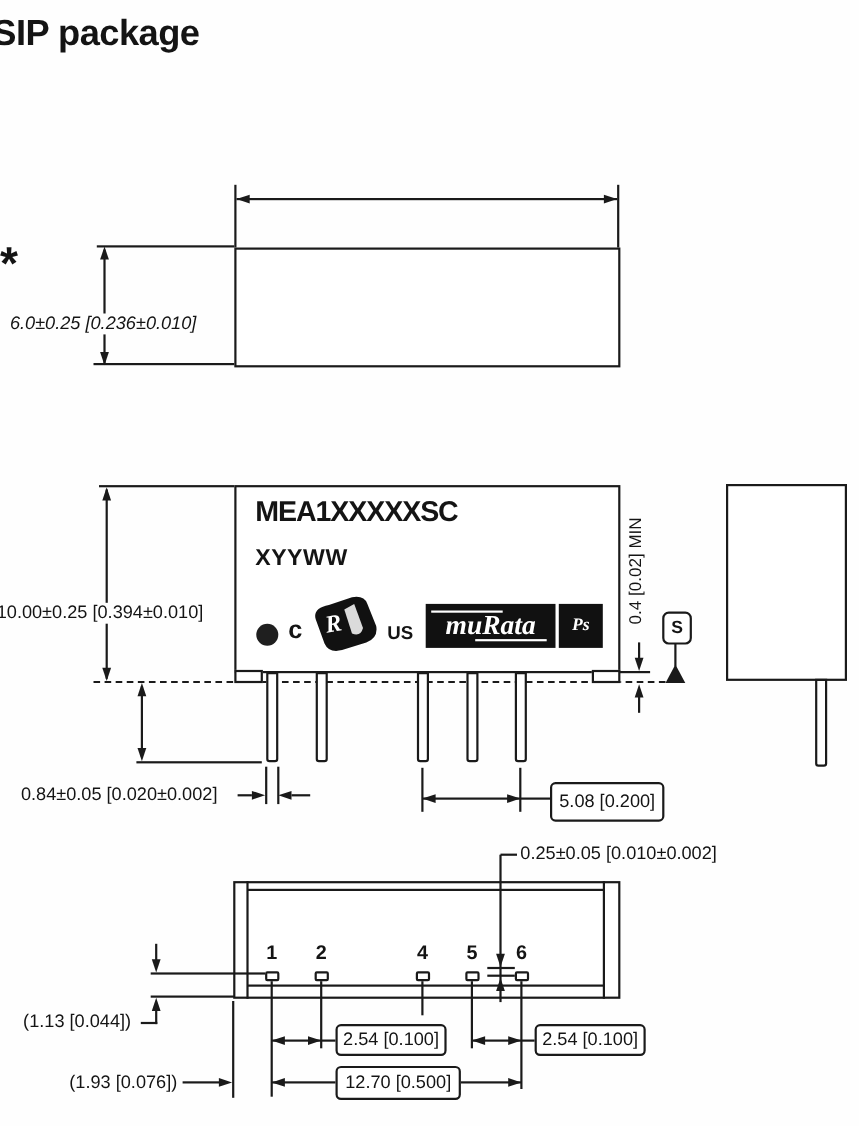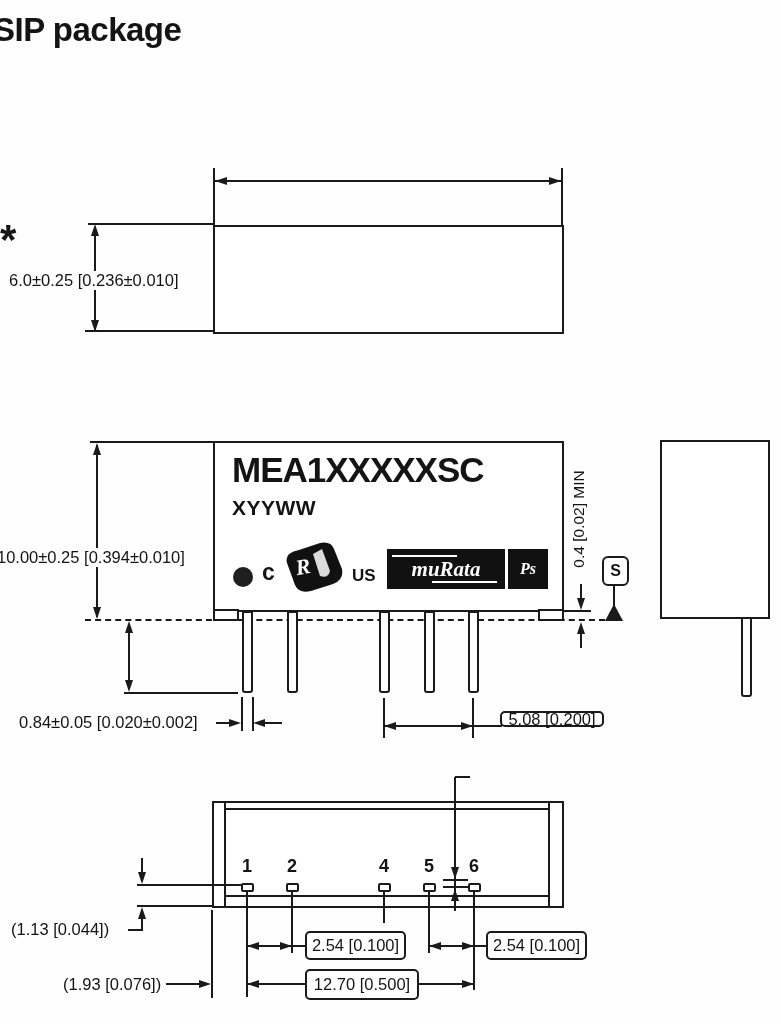--- a/index.html
+++ b/index.html
@@ -16,30 +16,30 @@
   .ar.r{border-top:4px solid transparent;border-bottom:4px solid transparent;border-left:12px solid #1a1a1a;}
   .ar.l{border-top:4px solid transparent;border-bottom:4px solid transparent;border-right:12px solid #1a1a1a;}
   .ar.u{border-left:4px solid transparent;border-right:4px solid transparent;border-bottom:12px solid #1a1a1a;}
   .ar.d{border-left:4px solid transparent;border-right:4px solid transparent;border-top:12px solid #1a1a1a;}
   .pin{position:absolute;width:11px;height:82px;background:#fff;border:2px solid #1a1a1a;
        border-radius:0 0 3px 3px;box-sizing:border-box;}
   .pad{position:absolute;width:13px;height:9px;background:#fff;border:2px solid #1a1a1a;border-radius:2px;box-sizing:border-box;}
   .pnum{position:absolute;width:20px;text-align:center;font-size:18px;font-weight:700;}
   #title{position:absolute;left:-7px;top:11px;font-size:33px;font-weight:700;letter-spacing:-.5px;}
   #ast{position:absolute;left:0;top:219px;font-size:42px;font-weight:700;line-height:1;}
-  #pn{position:absolute;left:232px;top:450px;font-size:35px;font-weight:800;letter-spacing:-1px;}
+  #pn{position:absolute;left:232px;top:450px;font-size:26px;font-weight:800;letter-spacing:-1px;}
   #dc{position:absolute;left:232px;top:496px;font-size:21px;font-weight:700;letter-spacing:.5px;}
   #dot{position:absolute;left:233px;top:567px;width:20px;height:20px;border-radius:50%;background:#1f1f1f;}
   #certc{position:absolute;left:262px;top:559px;font-size:23px;font-weight:800;}
   #certus{position:absolute;left:352px;top:566px;font-size:17px;font-weight:800;}
   #ulmark{position:absolute;left:284px;top:541px;width:61px;height:52px;}
   #brand{position:absolute;left:387px;top:549px;width:161px;height:40px;display:flex;gap:3px;}
   .bseg{background:#111;color:#fff;display:flex;align-items:center;justify-content:center;
         font-family:"Liberation Serif",serif;font-style:italic;font-weight:700;position:relative;}
-  .bseg.l{flex:1;font-size:21px;}
+  .bseg.l{flex:1;font-size:25px;}
   .bseg.r{width:40px;font-size:16px;}
   .bseg.l::before{content:"";position:absolute;left:5px;top:6px;width:55%;height:2px;background:#fff;}
   .bseg.l::after{content:"";position:absolute;right:8px;bottom:6px;width:55%;height:2px;background:#fff;}
   #sbox{position:absolute;left:602px;top:556px;width:27px;height:30px;border:2px solid #1a1a1a;border-radius:6px;
         box-sizing:border-box;display:flex;align-items:center;justify-content:center;font-size:16px;font-weight:700;background:#fff;}
   #datumtri{position:absolute;left:605px;top:604px;width:0;height:0;
             border-left:9px solid transparent;border-right:9px solid transparent;border-bottom:17px solid #1a1a1a;}
   #minrot{position:absolute;left:521px;top:510px;width:116px;text-align:center;font-size:15.5px;white-space:nowrap;
           transform:rotate(-90deg);background:#fefefe;}
 </style>
@@ -56,21 +56,21 @@
   <div class="vl" style="left:561px;top:168px;height:57px;"></div>
   <div class="hl" style="left:215px;top:180px;width:346px;"></div>
   <div class="ar l" style="left:215px;top:177px;"></div>
   <div class="ar r" style="left:549px;top:177px;"></div>
 
   <div class="hl" style="left:88px;top:223px;width:125px;"></div>
   <div class="hl" style="left:85px;top:330px;width:128px;"></div>
   <div class="vl" style="left:94px;top:227px;height:103px;"></div>
   <div class="ar u" style="left:91px;top:224px;"></div>
   <div class="ar d" style="left:91px;top:320px;"></div>
-  <div class="dim" style="left:6px;top:271px;">6.0±0.25 [0.236±0.010]</div>
+  <div class="dim" style="left:6px;top:285px;font-style:italic;">6.0±0.25 [0.236±0.010]</div>
 
   <div class="hl dash" style="left:85px;top:619px;width:520px;"></div>
   <div class="rect" style="left:213px;top:441px;width:351px;height:171px;"></div>
   <div class="rect" style="left:213px;top:609px;width:26px;height:12px;"></div>
   <div class="rect" style="left:538px;top:609px;width:26px;height:12px;"></div>
 
   <div class="pin" style="left:242px;top:611px;"></div>
   <div class="pin" style="left:287px;top:611px;"></div>
   <div class="pin" style="left:379px;top:611px;"></div>
   <div class="pin" style="left:424px;top:611px;"></div>
@@ -110,21 +110,21 @@
   <div class="ar r" style="left:229px;top:719px;"></div>
   <div class="hl" style="left:265px;top:722px;width:17px;"></div>
   <div class="ar l" style="left:253px;top:719px;"></div>
   <div class="dim" style="left:16px;top:713px;">0.84±0.05 [0.020±0.002]</div>
 
   <div class="vl" style="left:383px;top:698px;height:40px;"></div>
   <div class="vl" style="left:472px;top:698px;height:40px;"></div>
   <div class="hl" style="left:384px;top:725px;width:118px;"></div>
   <div class="ar l" style="left:384px;top:722px;"></div>
   <div class="ar r" style="left:461px;top:722px;"></div>
-  <div class="dbox" style="left:500px;top:711px;width:104px;height:16px;">5.08 [0.200]</div>
+  <div class="dbox" style="left:500px;top:711px;width:104px;height:36px;">5.08 [0.200]</div>
 
   <div class="hl" style="left:563px;top:610px;width:28px;"></div>
   <div class="vl" style="left:580px;top:584px;height:16px;"></div>
   <div class="ar d" style="left:577px;top:598px;"></div>
   <div class="ar u" style="left:577px;top:622px;"></div>
   <div class="vl" style="left:580px;top:632px;height:16px;"></div>
   <div id="minrot">0.4 [0.02] MIN</div>
 
   <div class="vl" style="left:613px;top:585px;height:21px;"></div>
   <div id="sbox">S</div>
@@ -155,29 +155,30 @@
   <div class="pnum" style="left:374px;top:856px;">4</div>
   <div class="pnum" style="left:419px;top:856px;">5</div>
   <div class="pnum" style="left:464px;top:856px;">6</div>
 
   <div class="hl" style="left:455px;top:776px;width:15px;"></div>
   <div class="vl" style="left:454px;top:777px;height:134px;"></div>
   <div class="hl" style="left:443px;top:879px;width:25px;"></div>
   <div class="hl" style="left:443px;top:886px;width:25px;"></div>
   <div class="ar d" style="left:451px;top:867px;"></div>
   <div class="ar u" style="left:451px;top:889px;"></div>
+  <div class="dim" style="left:470px;top:767px;">0.25±0.05 [0.010±0.002]</div>
 
   <div class="hl" style="left:137px;top:884px;width:104px;"></div>
   <div class="hl" style="left:137px;top:905px;width:76px;"></div>
   <div class="vl" style="left:141px;top:858px;height:16px;"></div>
   <div class="ar d" style="left:138px;top:872px;"></div>
   <div class="ar u" style="left:138px;top:907px;"></div>
   <div class="vl" style="left:141px;top:917px;height:14px;"></div>
   <div class="hl" style="left:128px;top:929px;width:15px;"></div>
-  <div class="dim" style="left:8px;top:920px;">(1.13 [0.044])</div>
+  <div class="dim" style="left:18px;top:920px;">(1.13 [0.044])</div>
 
   <div class="vl" style="left:211px;top:910px;height:88px;"></div>
   <div class="hl" style="left:166px;top:983px;width:34px;"></div>
   <div class="ar r" style="left:199px;top:980px;"></div>
   <div class="dim" style="left:60px;top:975px;">(1.93 [0.076])</div>
 
   <div class="hl" style="left:247px;top:945px;width:58px;"></div>
   <div class="ar l" style="left:247px;top:942px;"></div>
   <div class="ar r" style="left:280px;top:942px;"></div>
   <div class="dbox" style="left:305px;top:931px;width:101px;height:29px;">2.54 [0.100]</div>

